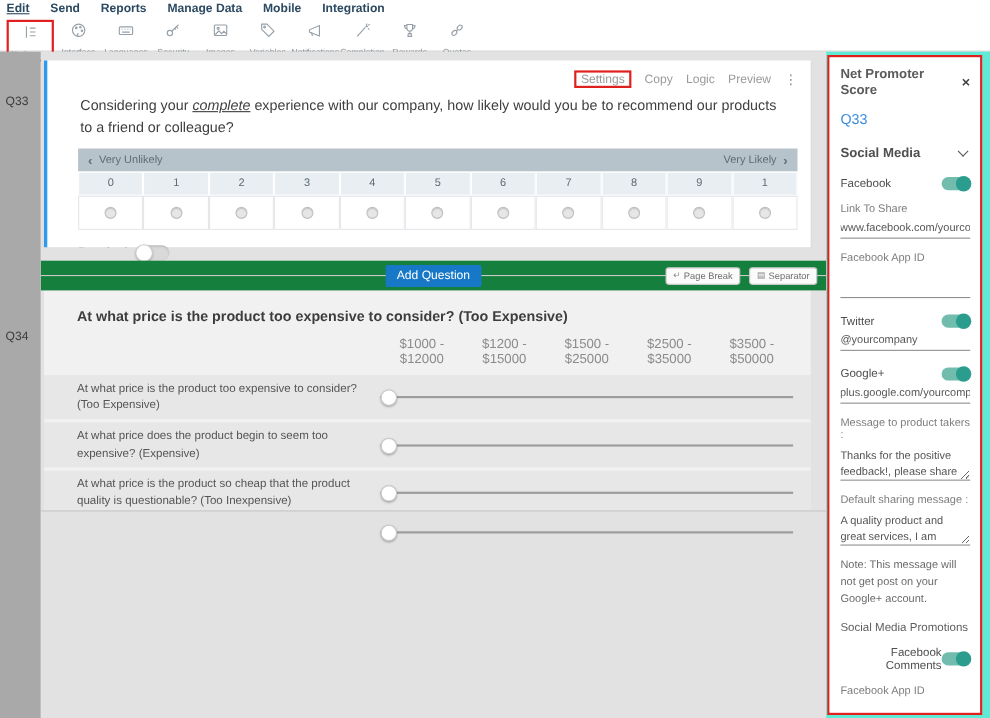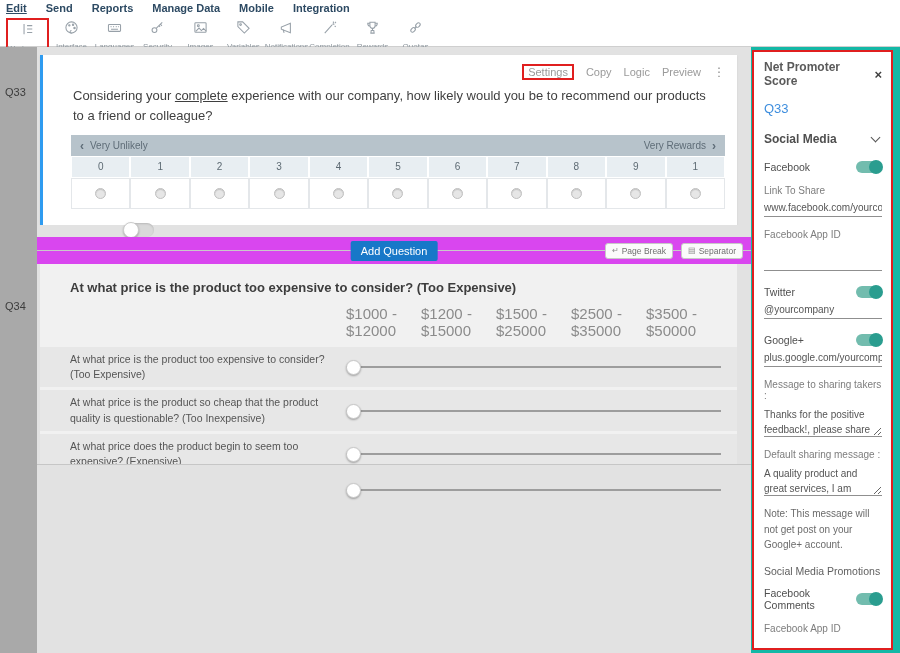--- a/index.html
+++ b/index.html
@@ -30,21 +30,21 @@
 
   
   .q33-card { margin:8px 14px 0 3px; background:#fff; border-left:3px solid #2e9bf0;
     box-shadow:0 1px 2px rgba(0,0,0,.08); height:170px; }
   .actions-row { display:flex; justify-content:flex-end; align-items:center; gap:12px;
     padding:9px 12px 0 0; font-size:11px; color:#9a9a9a; }
   .action { cursor:pointer; }
   .action.boxed { border:2px solid #e01f1f; padding:0 4px; }
   .kebab { font-size:12px; color:#8a8a8a; cursor:pointer; letter-spacing:0; }
   .question-text { margin:6px 30px 10px 30px; font-size:13px; color:#3f3f3f; line-height:1.5; }
-  .question-text .emph { text-decoration:underline; }
+  .question-text .emph { font-style:italic; text-decoration:underline; }
 
   .nps { margin:0 12px 0 28px; }
   .nps-header { display:flex; justify-content:space-between; align-items:center; height:21px;
     background:#b7c3cb; color:#5e6c77; font-size:10px; padding:0 9px; }
   .nps-header .arrow { font-weight:bold; font-size:12px; cursor:pointer; }
   .nps-header .side { display:flex; gap:6px; align-items:center; }
   .nps-numbers { display:flex; }
   .nps-numbers .cell { flex:1; background:#e8eef2; border:1px solid #fff; text-align:center;
     font-size:10px; color:#5d6a73; line-height:20px; height:22px; }
   .nps-radios { display:flex; }
@@ -62,61 +62,61 @@
   .toggle.small { width:26px; height:12px; }
   .toggle.off { background:#d9d9d9; box-shadow:inset 0 1px 2px rgba(0,0,0,.15); }
   .toggle.off .knob { position:absolute; left:-1px; top:-1px; width:16px; height:16px;
     border-radius:50%; background:#fff; border:1px solid #ccc; box-shadow:0 1px 2px rgba(0,0,0,.25); }
   .toggle.on { background:#72bcae; }
   .toggle.on .knob { position:absolute; right:-1px; top:-1px; width:14px; height:14px;
     border-radius:50%; background:#2a9d8f; }
 
   
   .strip-gap { height:12px; background:#e2e2e2; }
-  .composer-strip { position:relative; height:27px; background:#d946ef; flex:none; }
+  .composer-strip { position:relative; height:27px; background:#15803d; flex:none; }
   .composer-line { position:absolute; left:0; right:0; top:13px; border-top:1px solid #c9c9c9; }
   .add-question-btn { position:absolute; left:50%; top:50%; transform:translate(-50%,-50%);
     background:#1878c8; color:#fff; font-size:11px; padding:4px 10px; border:none;
     border-radius:2px; cursor:pointer; font-family:inherit; }
   .strip-right { position:absolute; right:8px; top:50%; transform:translateY(-50%);
     display:flex; gap:8px; }
   .mini-btn { display:flex; align-items:center; gap:3px; background:#fbfbfb;
     border:1px solid #c8c8c8; border-radius:3px; font-size:8.5px; color:#6f6f6f;
     padding:2px 6px; cursor:pointer; font-family:inherit; }
   .mini-btn .mi { font-size:8px; color:#8a8a8a; }
 
   
   .q34-card { margin:0 14px 0 3px; background:#f1f1f1; height:200px; }
   .q34-title { padding:16px 0 2px 30px; font-size:13px; font-weight:bold; color:#3d3d3d; }
   .q34-cols { display:flex; margin:0 16px 6px 306px; padding:8px 0 2px 0; }
-  .q34-col { flex:1; text-align:left; font-size:15px; color:#8b8b8b; }
+  .q34-col { flex:1; text-align:center; font-size:12px; color:#8b8b8b; }
   .slider-row { display:flex; align-items:center; background:#e7e7e7; margin-bottom:3px;
     padding:5px 16px 5px 30px; min-height:30px; }
   .slider-row.single { min-height:26px; }
   .slider-label { width:258px; margin-right:18px; font-size:10.5px; color:#555; line-height:1.45; flex:none; }
   .slider { position:relative; flex:1; height:16px; cursor:pointer; }
   .slider-track { position:absolute; left:0; right:0; top:7px; height:2px; background:#9d9d9d; }
   .slider-thumb { position:absolute; left:0; top:1px; width:15px; height:15px; border-radius:50%;
     background:#fff; border:1px solid #c9c9c9; box-shadow:0 1px 2px rgba(0,0,0,.3); }
 
   .main-filler { flex:1; background:#e2e2e2; border-top:1px solid #c6c6c6; }
 
   
-  .right-col { width:149px; background:#14b8a6; flex:none; }
+  .right-col { width:149px; background:#5eead4; flex:none; }
   .settings-panel { margin:3px 7px 0 1px; height:600px; border:2px solid #e01f1f;
     background:#fff; padding:8px 9px 4px 10px; overflow:hidden; }
   .panel-title-row { display:flex; justify-content:space-between; align-items:center; }
   .panel-title { font-size:12px; font-weight:bold; color:#5a5a5a; }
   .panel-close { font-size:13px; font-weight:bold; color:#3f3f3f; cursor:pointer; line-height:1; }
   .q-code { margin-top:13px; font-size:13px; color:#3e8ede; }
   .section-row { display:flex; justify-content:space-between; align-items:center; margin-top:16px; cursor:pointer; }
   .section-label { font-size:12px; font-weight:bold; color:#4f4f4f; }
   .chevron { width:7px; height:7px; border-right:1.5px solid #555; border-bottom:1.5px solid #555;
     transform:rotate(45deg); margin-right:3px; margin-top:-3px; }
-  .toggle-row { display:flex; justify-content:space-between; align-items:center; margin-top:15px; }
+  .toggle-row { display:flex; justify-content:space-between; align-items:center; margin-top:15px;text-align:right; }
   .toggle-row .t-label { font-size:10.5px; color:#4f4f4f; }
   .f-label { margin-top:12px; font-size:10px; color:#7d7d7d; }
   .f-input { display:block; width:100%; border:none; border-bottom:1px solid #8f8f8f;
     background:transparent; font-size:10px; color:#555; padding:4px 0 3px 0; margin-top:2px;
     font-family:inherit; }
   .f-input.tall { padding-top:14px; }
   .f-area { display:block; width:100%; border:none; border-bottom:1px solid #8f8f8f;
     background:transparent; font-size:10px; color:#555; line-height:1.5; padding:3px 0;
     margin-top:3px; height:33px; font-family:inherit; resize:both; overflow:hidden; }
   .note-text { margin-top:10px; font-size:10px; color:#6b6b6b; line-height:1.55; }
@@ -251,21 +251,21 @@
       </div>
       <div class="question-text"><span>Considering your </span><span class="emph">complete</span><span> experience with our company, how likely would you be to recommend our products to a friend or colleague?</span></div>
 
       <div class="nps">
         <div class="nps-header">
           <span class="side">
             <span class="arrow">‹</span>
             <span>Very Unlikely</span>
           </span>
           <span class="side">
-            <span>Very Rewards</span>
+            <span>Very Likely</span>
             <span class="arrow">›</span>
           </span>
         </div>
         <div class="nps-numbers">
           <div class="cell">0</div>
           <div class="cell">1</div>
           <div class="cell">2</div>
           <div class="cell">3</div>
           <div class="cell">4</div>
           <div class="cell">5</div>
@@ -347,28 +347,28 @@
         <span class="q34-col">$3500 - $50000</span>
       </div>
       <div class="slider-row">
         <span class="slider-label">At what price is the product too expensive to consider? (Too Expensive)</span>
         <span class="slider">
             <span class="slider-track"></span>
             <span class="slider-thumb"></span>
           </span>
       </div>
       <div class="slider-row">
-        <span class="slider-label">At what price is the product so cheap that the product quality is questionable? (Too Inexpensive)</span>
+        <span class="slider-label">At what price does the product begin to seem too expensive? (Expensive)</span>
         <span class="slider">
             <span class="slider-track"></span>
             <span class="slider-thumb"></span>
           </span>
       </div>
       <div class="slider-row">
-        <span class="slider-label">At what price does the product begin to seem too expensive? (Expensive)</span>
+        <span class="slider-label">At what price is the product so cheap that the product quality is questionable? (Too Inexpensive)</span>
         <span class="slider">
             <span class="slider-track"></span>
             <span class="slider-thumb"></span>
           </span>
       </div>
       <div class="slider-row single">
         <span class="slider-label">At what price is the product a bargain? (Inexpensive)</span>
         <span class="slider">
             <span class="slider-track"></span>
             <span class="slider-thumb"></span>
@@ -412,21 +412,21 @@
       <input class="f-input" value="@yourcompany" style="">
 
       <div class="toggle-row">
         <span class="t-label">Google+</span>
         <span class="toggle small on">
             <span class="knob"></span>
           </span>
       </div>
       <input class="f-input" value="plus.google.com/yourcompany" style="">
 
-      <div class="f-label">Message to sharing takers :</div>
+      <div class="f-label">Message to product takers :</div>
       <textarea class="f-area" style="">Thanks for the positive feedback!, please share with your friends!</textarea>
 
       <div class="f-label">Default sharing message :</div>
       <textarea class="f-area" style="">A quality product and great services, I am recommending it to my friends!</textarea>
 
       <div class="note-text">Note: This message will not get post on your Google+ account.</div>
 
       <div class="promotions">Social Media Promotions</div>
 
       <div class="toggle-row" style="margin-top:10px;">

